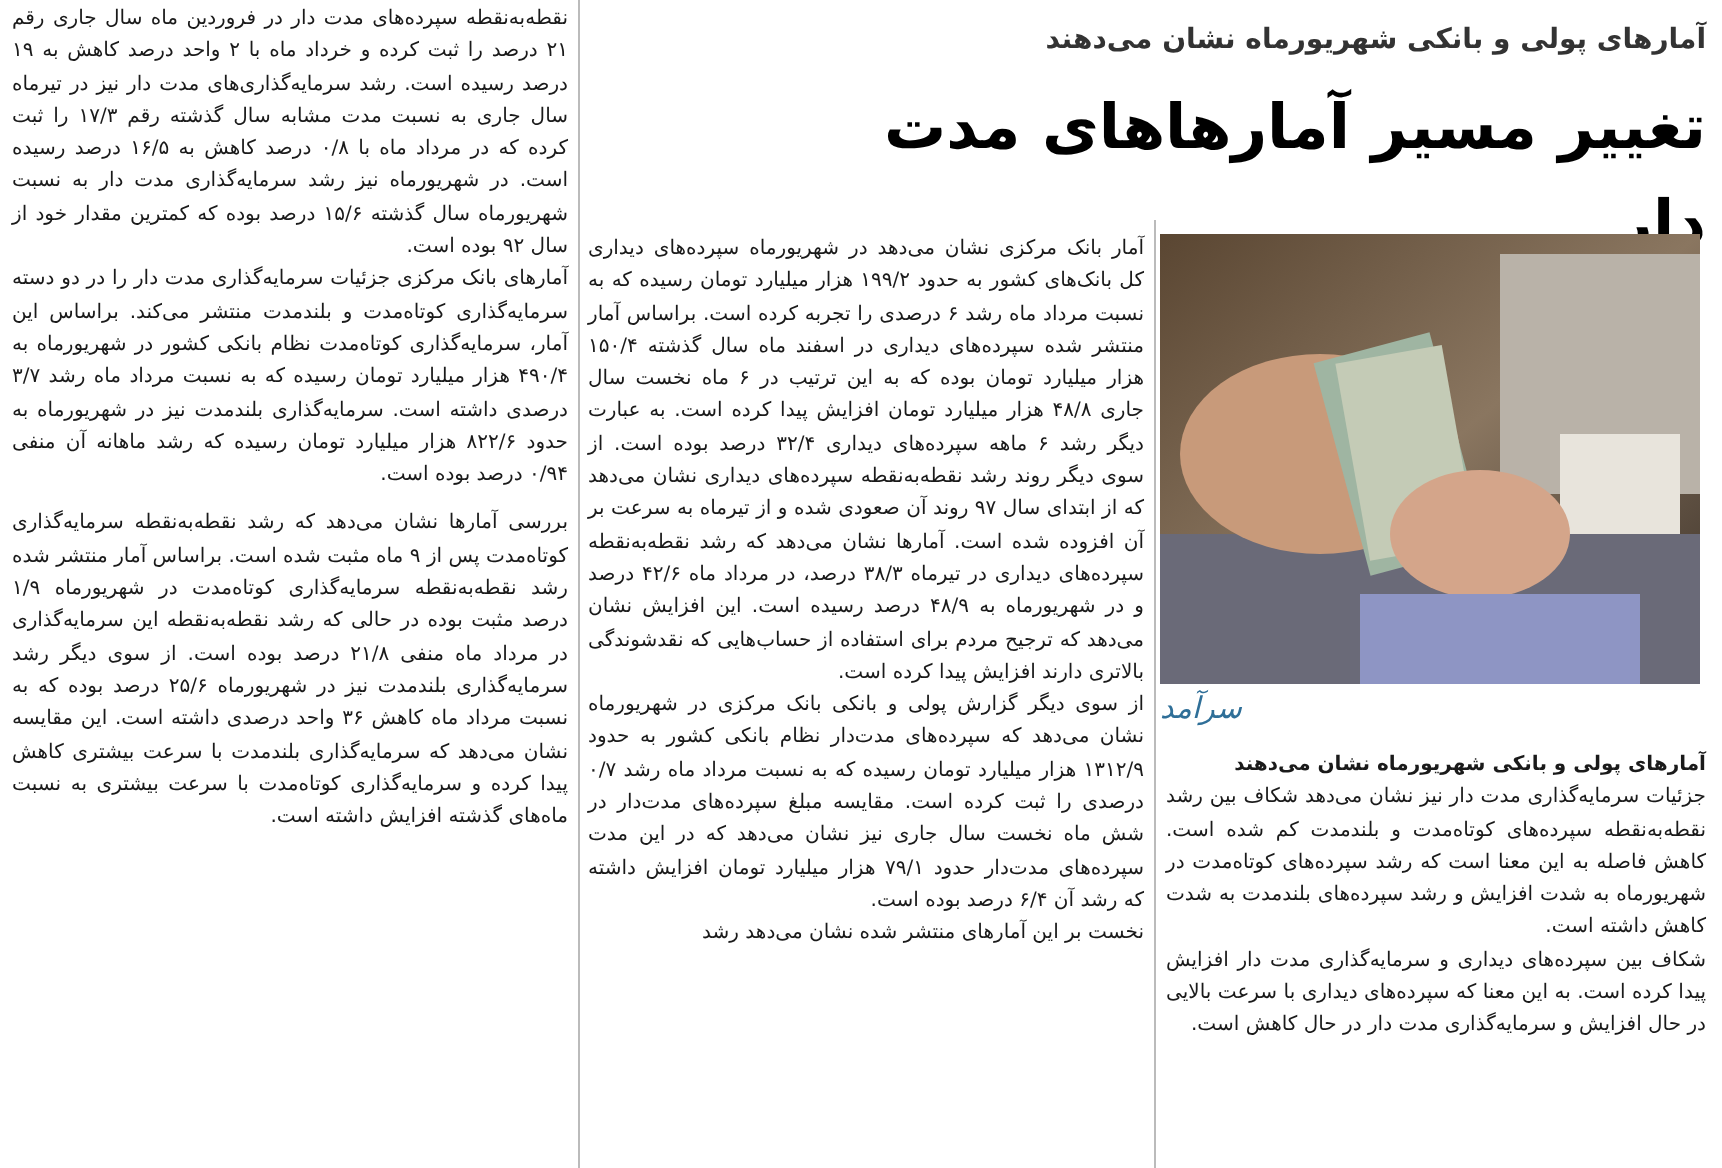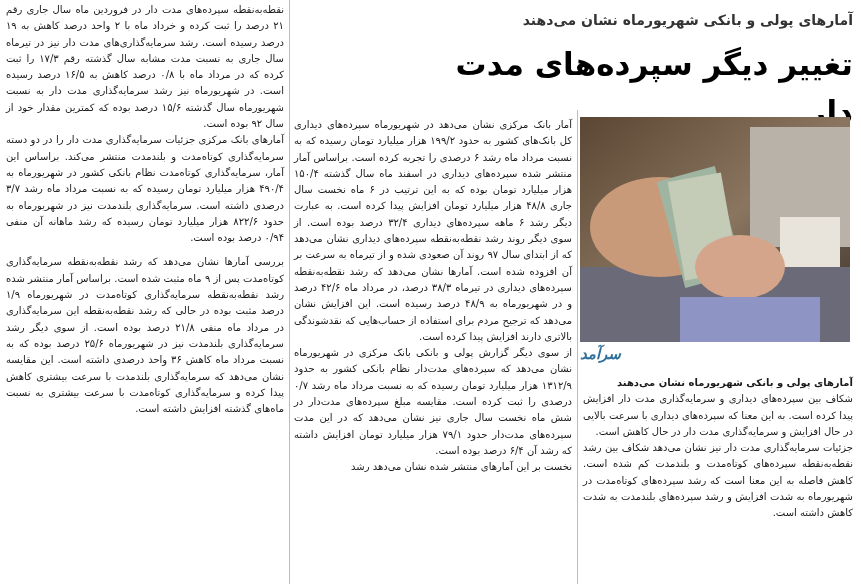--- a/index.html
+++ b/index.html
@@ -10,21 +10,21 @@
   .headline{position:absolute;right:8px;top:40px;width:430px;direction:rtl;text-align:right;font-size:31px;font-weight:bold;color:#000;line-height:48px;}
   .photo{position:absolute;left:580px;top:117px;width:270px;height:225px;overflow:hidden;}
   .logo{position:absolute;left:580px;top:345px;width:60px;height:30px;}
   .vline{position:absolute;background:#bbb;width:1px;}
   .lead{font-weight:bold;}
 </style>
 </head>
 <body>
 
 <div class="kicker">آمارهای پولی و بانکی شهریورماه نشان می‌دهند</div>
-<div class="headline">تغییر دیگر سپرده‌های مدت دار</div>
+<div class="headline">تغییر مسیر آمارها‌های مدت دار</div>
 
 <div class="vline" style="left:289px;top:0;height:584px;"></div>
 <div class="vline" style="left:577px;top:110px;height:474px;"></div>
 
 <div class="photo">
   <svg width="270" height="225" viewBox="0 0 270 225">
     <defs>
       <linearGradient id="bg" x1="0" y1="0" x2="1" y2="1">
         <stop offset="0" stop-color="#5a4632"></stop>
           <stop offset="0.5" stop-color="#8a7660"></stop>
@@ -37,27 +37,27 @@
     <rect x="0" y="150" width="270" height="75" fill="#6a6a78"></rect>
     <ellipse cx="80" cy="110" rx="70" ry="50" fill="#c89a7a"></ellipse>
     <rect x="90" y="55" width="60" height="110" fill="#9fb5a2" transform="rotate(-15 120 110)"></rect>
     <rect x="96" y="60" width="54" height="100" fill="#c4cbb6" transform="rotate(-10 120 110)"></rect>
     <ellipse cx="160" cy="150" rx="45" ry="32" fill="#d4a58a"></ellipse>
     <rect x="100" y="180" width="140" height="45" fill="#8e95c4"></rect>
   </svg>
 </div>
 
 <div class="logo">
-  <span style="font-family:'DejaVu Serif',serif;font-style:italic;font-weight:bold;color:#2f6f98;font-size:15px;direction:rtl;display:block;text-align:left;">سرآمد</span>
+  <span style="font-family:'DejaVu Serif',serif;font-style:italic;font-weight:normal;color:#2f6f98;font-size:15px;direction:rtl;display:block;text-align:left;">سرآمد</span>
 </div>
 
 <div class="col" style="right:8px;top:375px;width:270px;">
   <p class="lead">آمارهای پولی و بانکی شهریورماه نشان می‌دهند</p>
+  <p>جزئیات سرمایه‌گذاری مدت دار نیز نشان می‌دهد شکاف بین رشد نقطه‌به‌نقطه سپرده‌های کوتاه‌مدت و بلندمدت کم شده است. کاهش فاصله به این معنا است که رشد سپرده‌های کوتاه‌مدت در شهریورماه به شدت افزایش و رشد سپرده‌های بلندمدت به شدت کاهش داشته است.</p>
   <p>شکاف بین سپرده‌های دیداری و سرمایه‌گذاری مدت دار افزایش پیدا کرده است. به این معنا که سپرده‌های دیداری با سرعت بالایی در حال افزایش و سرمایه‌گذاری مدت دار در حال کاهش است.</p>
-  <p>جزئیات سرمایه‌گذاری مدت دار نیز نشان می‌دهد شکاف بین رشد نقطه‌به‌نقطه سپرده‌های کوتاه‌مدت و بلندمدت کم شده است. کاهش فاصله به این معنا است که رشد سپرده‌های کوتاه‌مدت در شهریورماه به شدت افزایش و رشد سپرده‌های بلندمدت به شدت کاهش داشته است.</p>
 </div>
 
 <div class="col" style="left:294px;top:117px;width:278px;">
   <p>آمار بانک مرکزی نشان می‌دهد در شهریورماه سپرده‌های دیداری کل بانک‌های کشور به حدود ۱۹۹/۲ هزار میلیارد تومان رسیده که به نسبت مرداد ماه رشد ۶ درصدی را تجربه کرده است. براساس آمار منتشر شده سپرده‌های دیداری در اسفند ماه سال گذشته ۱۵۰/۴ هزار میلیارد تومان بوده که به این ترتیب در ۶ ماه نخست سال جاری ۴۸/۸ هزار میلیارد تومان افزایش پیدا کرده است. به عبارت دیگر رشد ۶ ماهه سپرده‌های دیداری ۳۲/۴ درصد بوده است. از سوی دیگر روند رشد نقطه‌به‌نقطه سپرده‌های دیداری نشان می‌دهد که از ابتدای سال ۹۷ روند آن صعودی شده و از تیرماه به سرعت بر آن افزوده شده است. آمارها نشان می‌دهد که رشد نقطه‌به‌نقطه سپرده‌های دیداری در تیرماه ۳۸/۳ درصد، در مرداد ماه ۴۲/۶ درصد و در شهریورماه به ۴۸/۹ درصد رسیده است. این افزایش نشان می‌دهد که ترجیح مردم برای استفاده از حساب‌هایی که نقدشوندگی بالاتری دارند افزایش پیدا کرده است.</p>
   <p>از سوی دیگر گزارش پولی و بانکی بانک مرکزی در شهریورماه نشان می‌دهد که سپرده‌های مدت‌دار نظام بانکی کشور به حدود ۱۳۱۲/۹ هزار میلیارد تومان رسیده که به نسبت مرداد ماه رشد ۰/۷ درصدی را ثبت کرده است. مقایسه مبلغ سپرده‌های مدت‌دار در شش ماه نخست سال جاری نیز نشان می‌دهد که در این مدت سپرده‌های مدت‌دار حدود ۷۹/۱ هزار میلیارد تومان افزایش داشته که رشد آن ۶/۴ درصد بوده است.</p>
   <p>نخست بر این آمارهای منتشر شده نشان می‌دهد رشد</p>
 </div>
 
 <div class="col" style="left:6px;top:2px;width:278px;">
   <p>نقطه‌به‌نقطه سپرده‌های مدت دار در فروردین ماه سال جاری رقم ۲۱ درصد را ثبت کرده و خرداد ماه با ۲ واحد درصد کاهش به ۱۹ درصد رسیده است. رشد سرمایه‌گذاری‌های مدت دار نیز در تیرماه سال جاری به نسبت مدت مشابه سال گذشته رقم ۱۷/۳ را ثبت کرده که در مرداد ماه با ۰/۸ درصد کاهش به ۱۶/۵ درصد رسیده است. در شهریورماه نیز رشد سرمایه‌گذاری مدت دار به نسبت شهریورماه سال گذشته ۱۵/۶ درصد بوده که کمترین مقدار خود از سال ۹۲ بوده است.</p>

